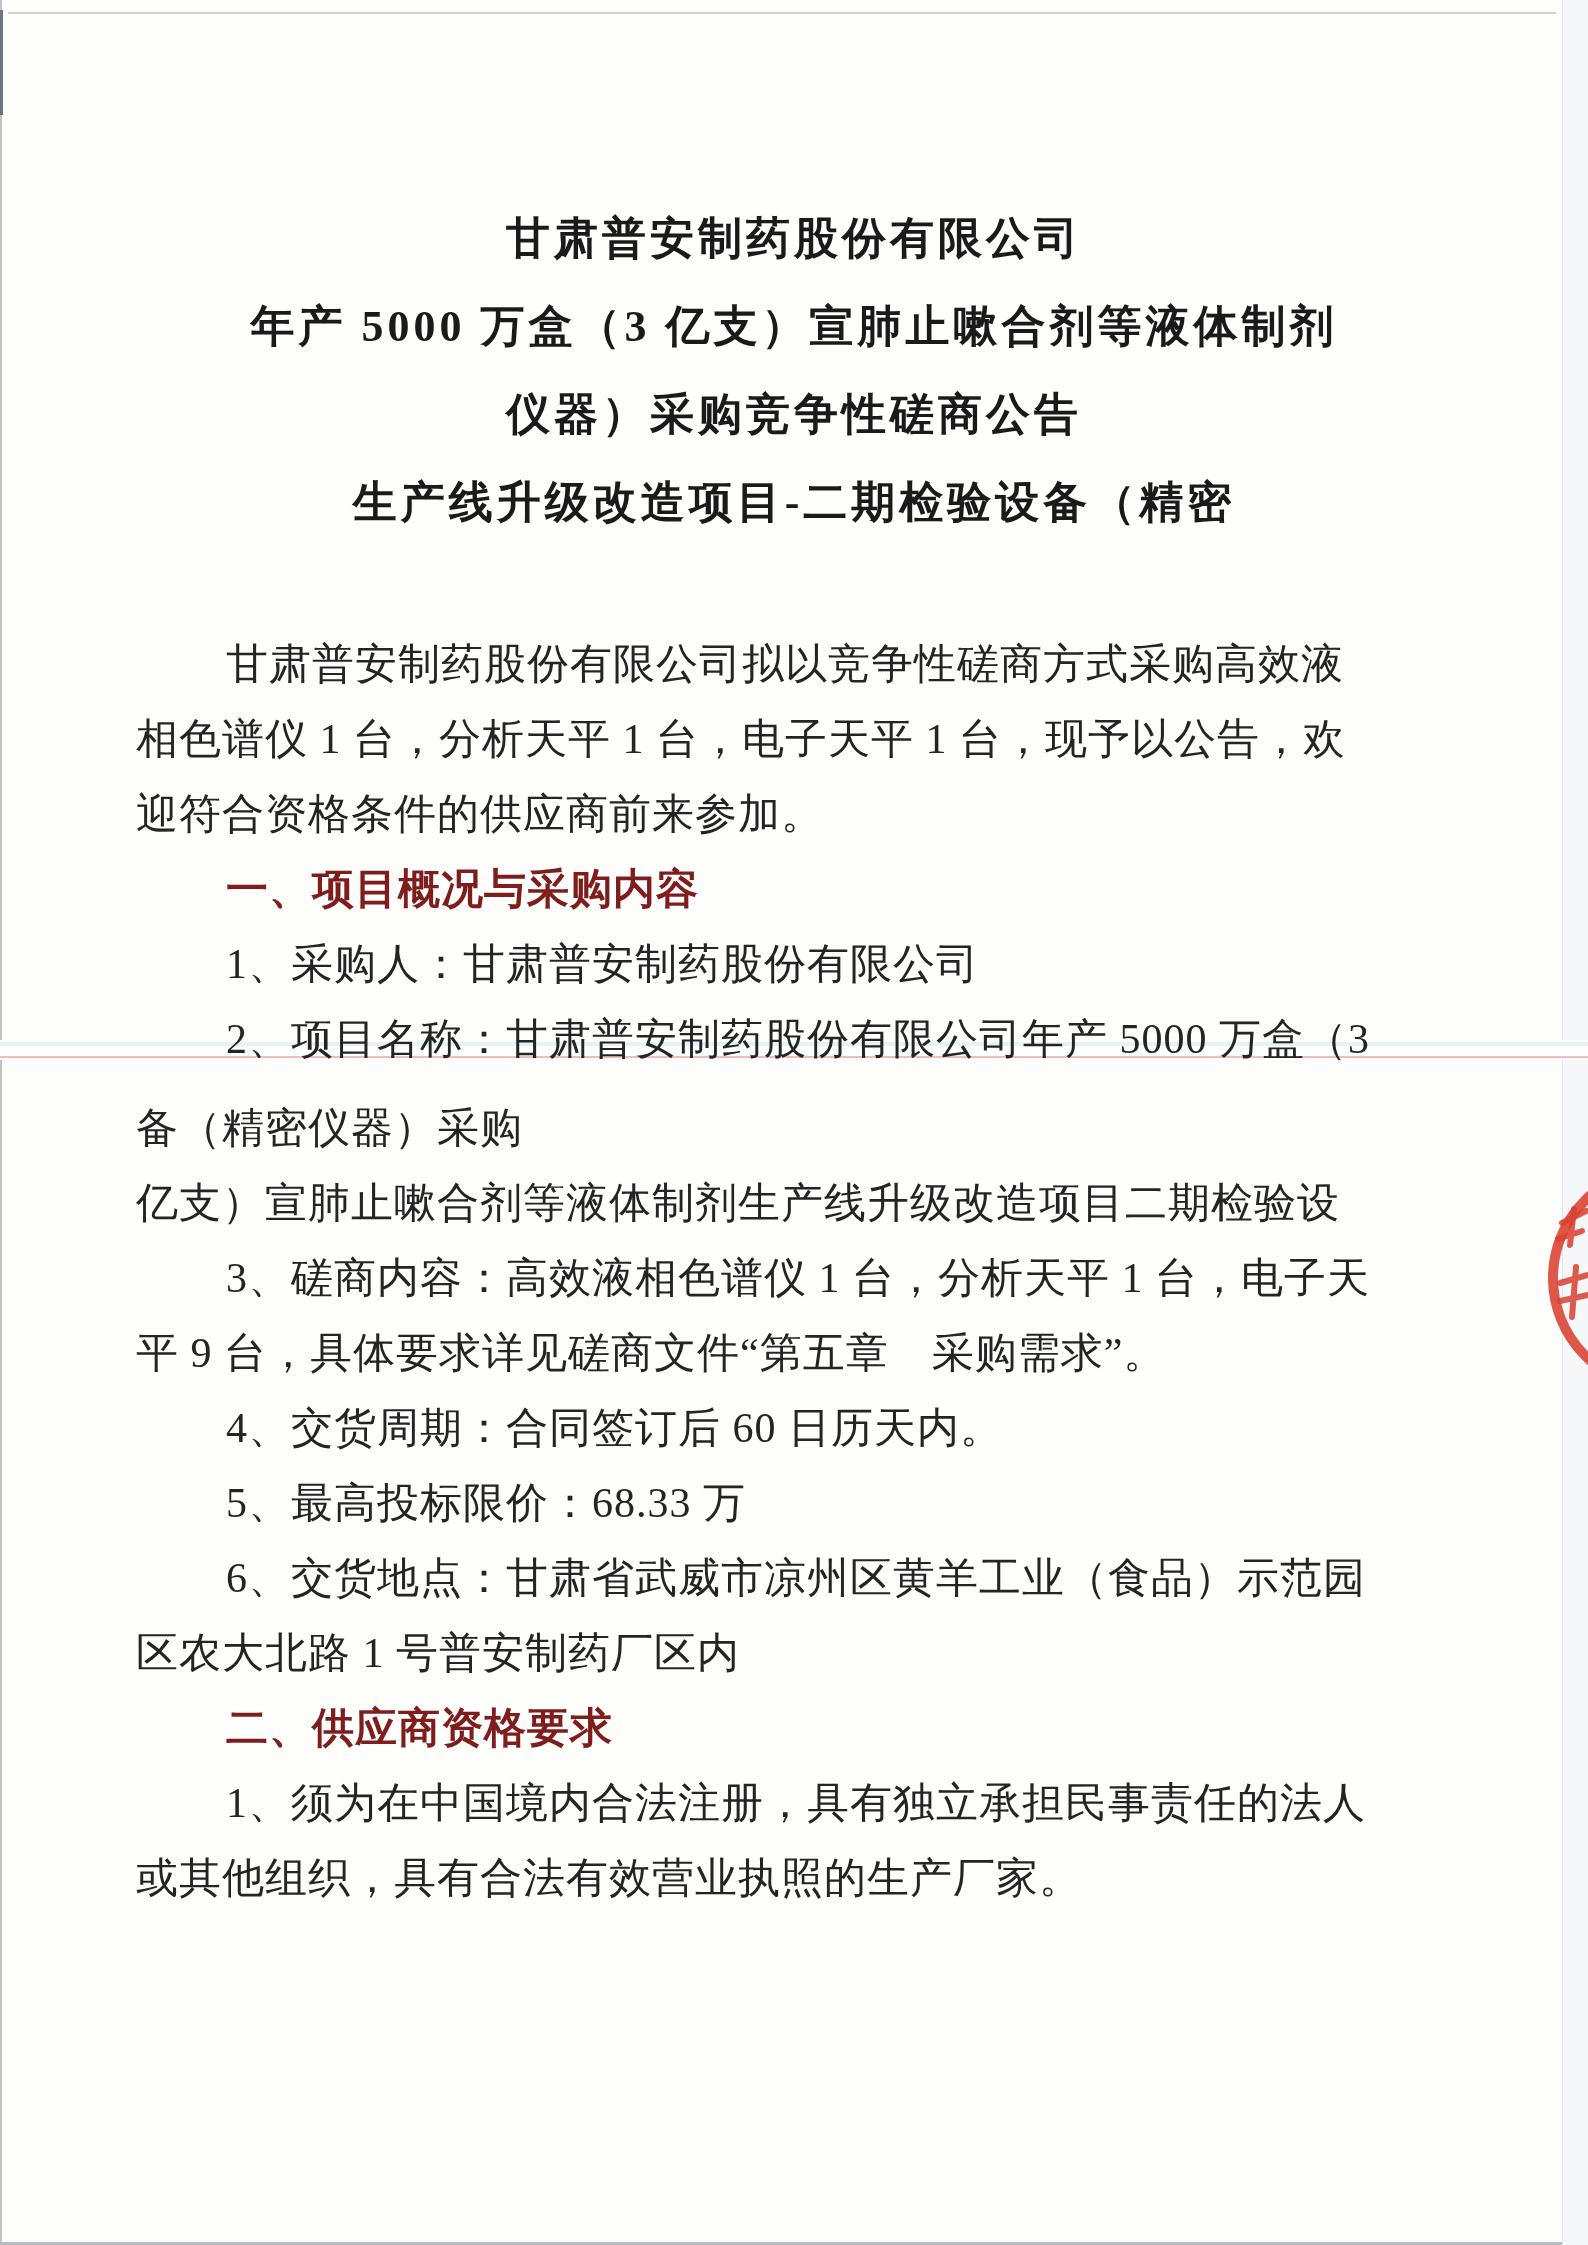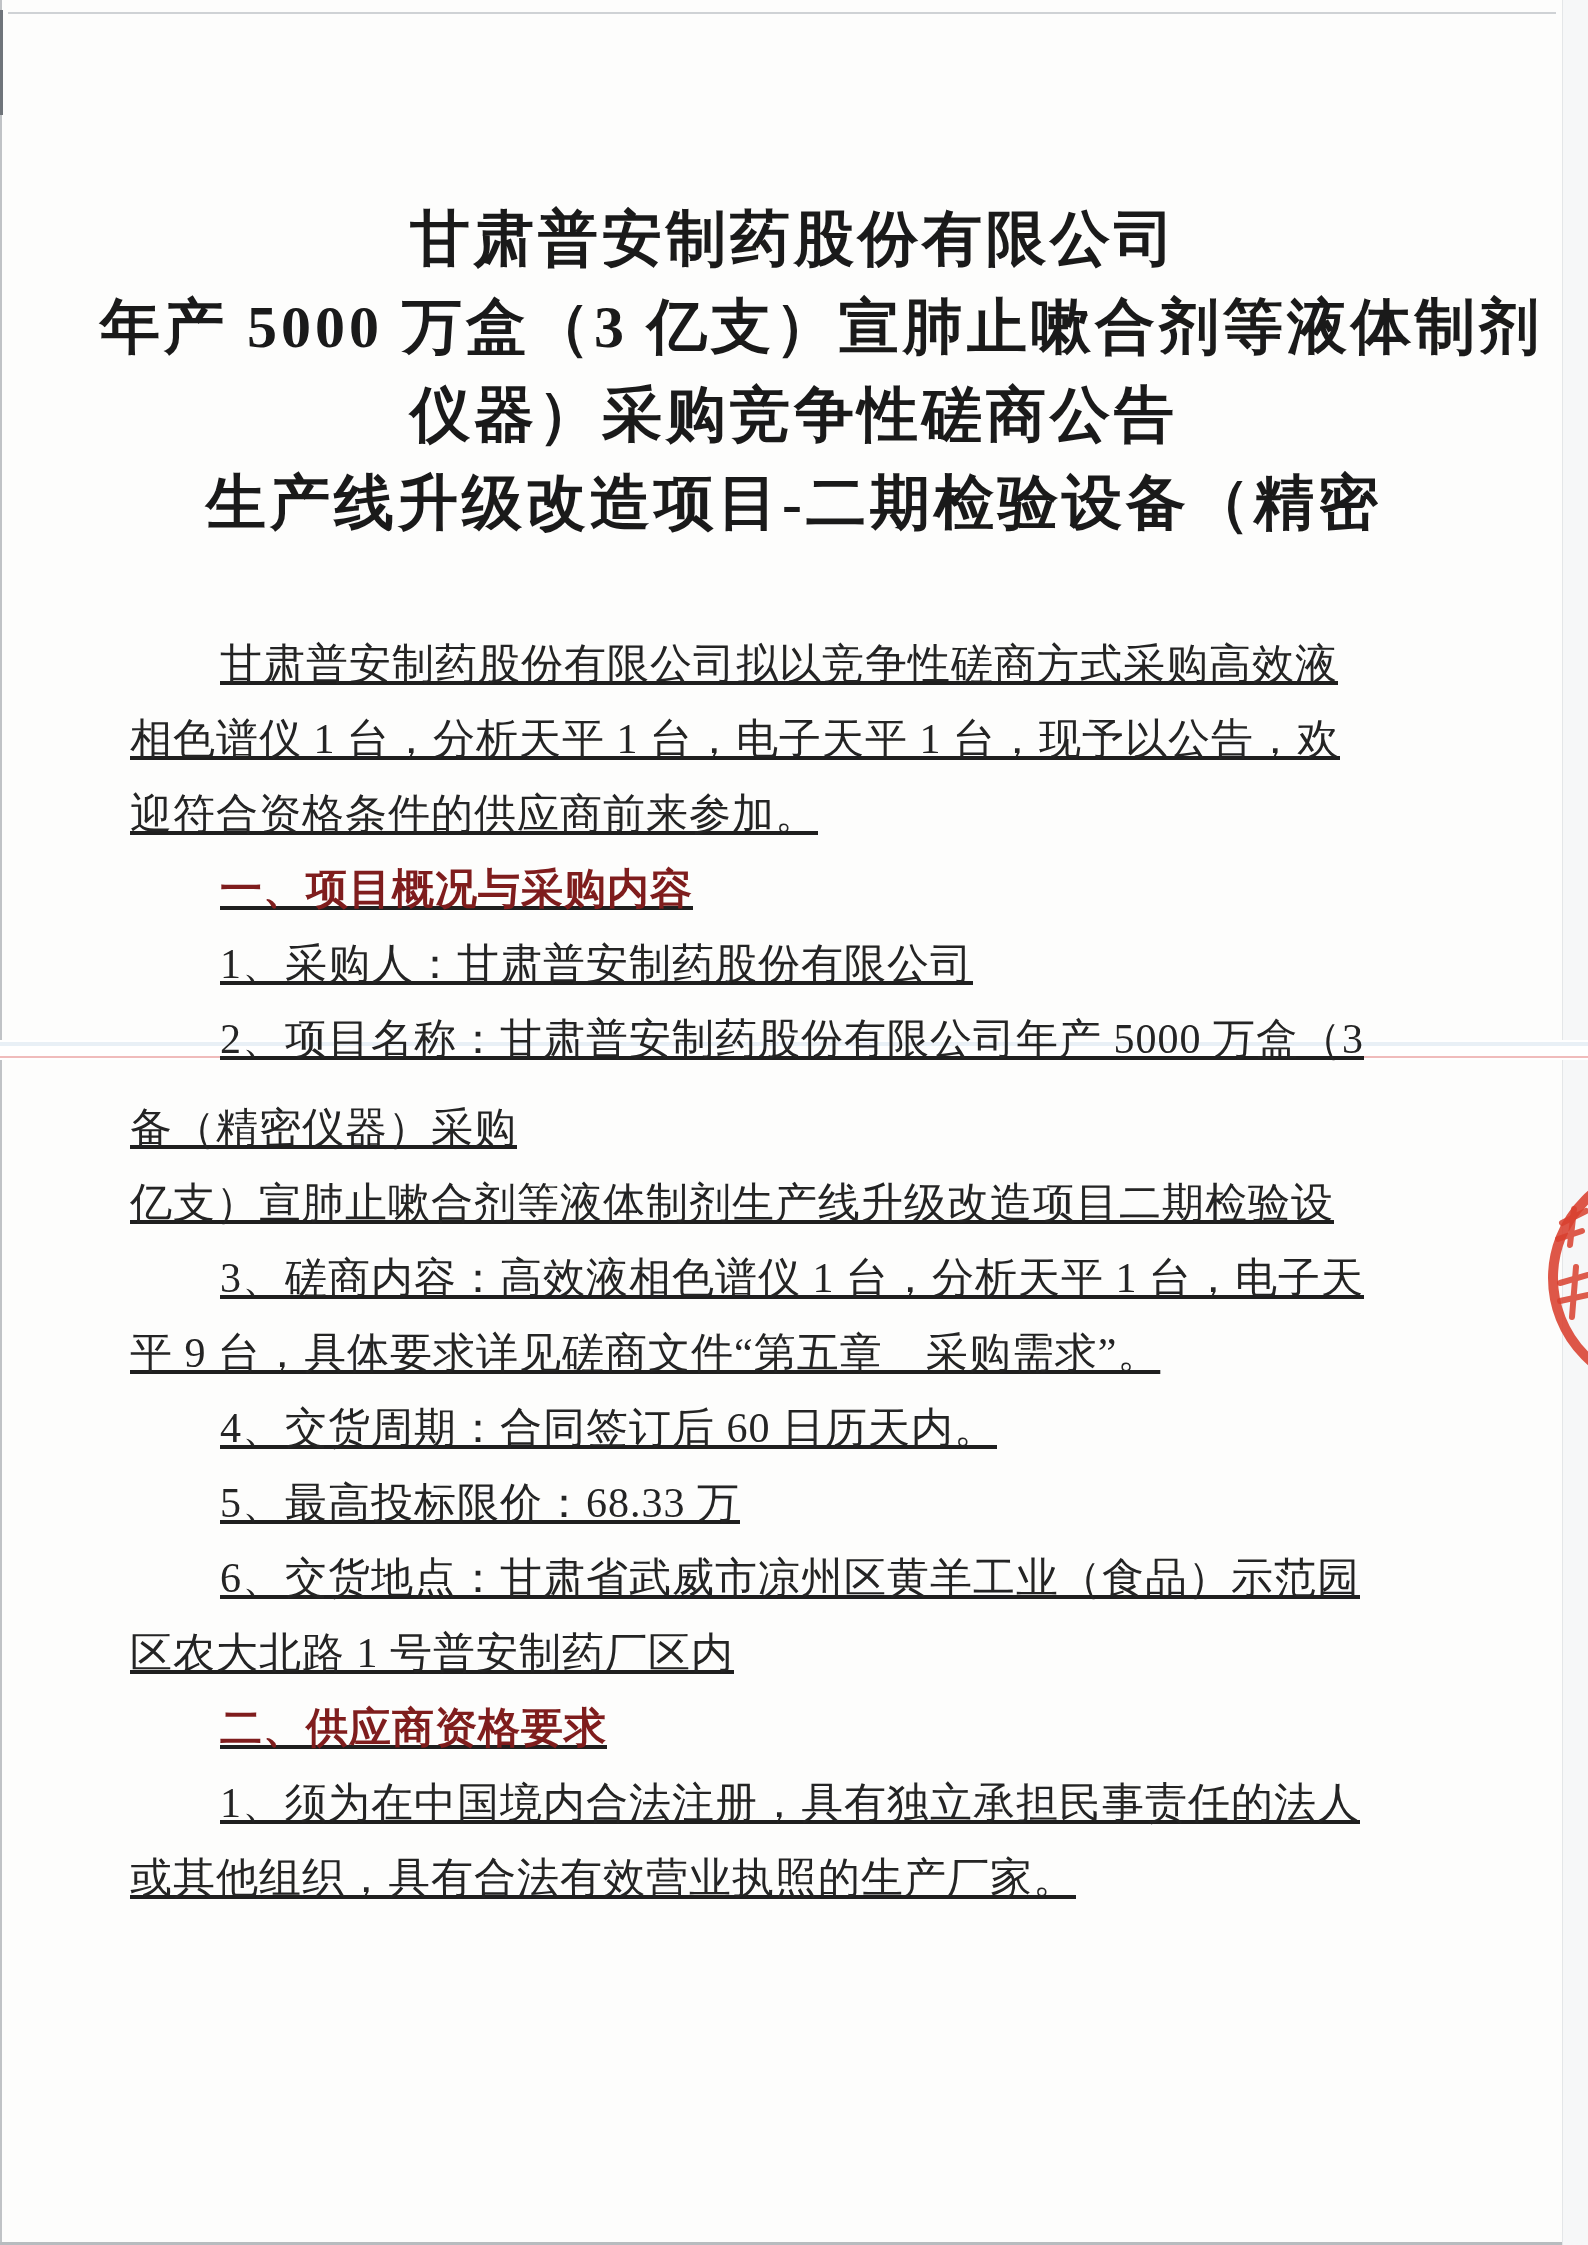--- a/index.html
+++ b/index.html
@@ -18,25 +18,25 @@
   .edge-bottom{position:absolute;left:0;top:2242px;width:1588px;height:3px;background:#b8bcbf;}
   .edge-right-strip{position:absolute;left:1562px;top:0;width:26px;height:2245px;background:#f6f7f8;border-left:1px solid #e4e6e8;z-index:1;}
   
   .seam-band{position:absolute;left:0;top:1040px;width:1588px;height:20px;background:#ffffff;z-index:2;}
   .seam-blue{position:absolute;left:0;top:1042px;width:1588px;height:4px;background:#e9f0f6;z-index:3;}
   .seam-pink{position:absolute;left:0;top:1056px;width:1588px;height:2px;background:#f0bcbc;z-index:3;}
   
   .title{position:absolute;left:100px;top:195px;width:1388px;text-align:center;z-index:4;}
   .t-line{
     height:88px;line-height:88px;
-    font-size:60px;font-weight:bold;letter-spacing:4px;
+    font-size:44px;font-weight:bold;letter-spacing:4px;
     color:#1a1a1a;white-space:nowrap;
   }
   
-  .body{position:absolute;left:130px;top:627px;width:1262px;z-index:4;text-decoration:underline;}
+  .body{position:absolute;left:136px;top:627px;width:1262px;z-index:4;}
   .bl{
     height:75px;line-height:75px;
     font-size:42px;letter-spacing:1px;
     white-space:nowrap;color:#242424;
   }
   .indent{padding-left:90px;}
   .bold{font-weight:bold;color:#7f1d1d;}
   .spacer{height:14px;}
   
   .stamp{

